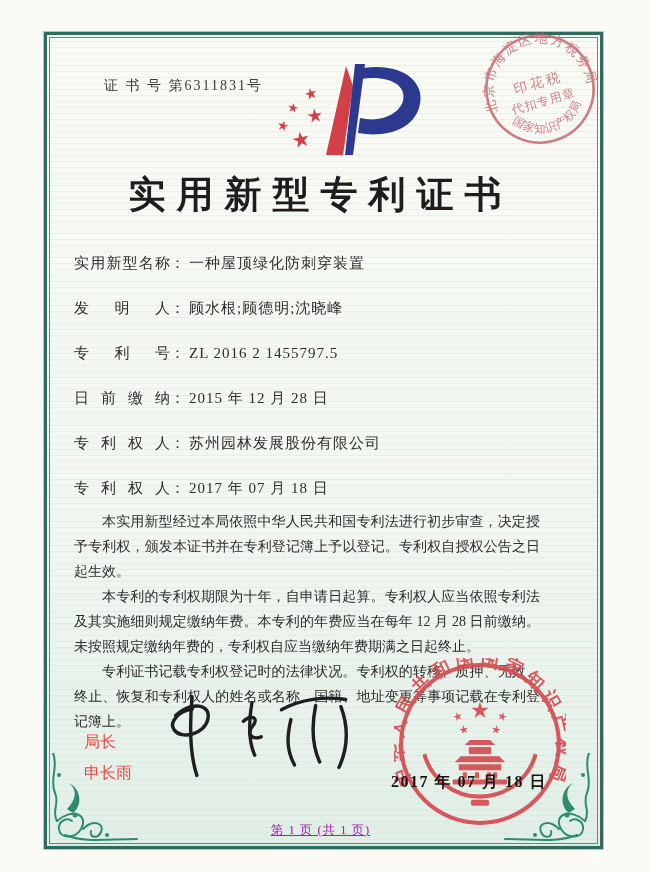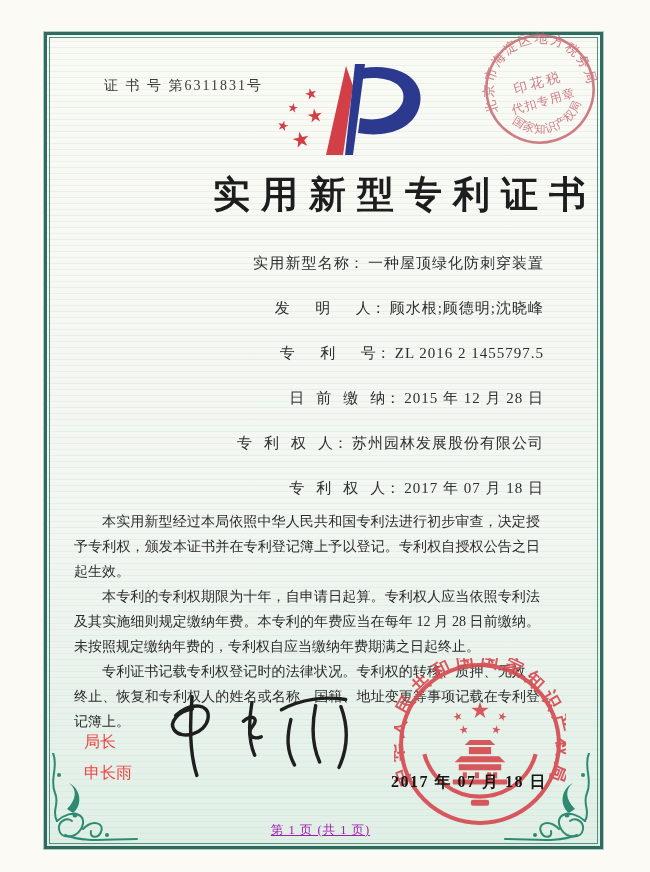--- a/index.html
+++ b/index.html
@@ -25,26 +25,26 @@
   }
   .cert-no{
     position:absolute;left:74px;top:77px;font-size:14px;letter-spacing:2px;color:#3a3a3a;margin-left:30px;
   }
   .logo{position:absolute;left:257px;top:56px;width:178px;height:106px;}
   .tax-seal{
     position:absolute;left:477px;top:26px;width:126px;height:126px;
     transform:rotate(-16deg);opacity:.82;z-index:5;
   }
   .doc-title{
-    position:absolute;left:44px;top:170px;width:553px;text-align:right;
+    position:absolute;left:44px;top:170px;width:553px;text-align:center;
     font-size:37px;font-weight:bold;letter-spacing:11px;color:#1d1d1d;
   }
   .fields{
     position:absolute;left:74px;top:254px;width:470px;
-    display:flex;flex-direction:column;gap:25px;font-size:15px;color:#2e2e2e;align-items:flex-end;
+    display:flex;flex-direction:column;gap:25px;font-size:15px;color:#2e2e2e;
   }
   .field-row{height:20px;white-space:nowrap;}
   .field-label{
     display:inline-block;width:96px;text-align:justify;text-align-last:justify;
     vertical-align:bottom;
   }
   .field-colon{display:inline-block;margin-right:4px;}
   .field-value{letter-spacing:1px;}
   .body-text{
     position:absolute;left:74px;top:509px;width:466px;

